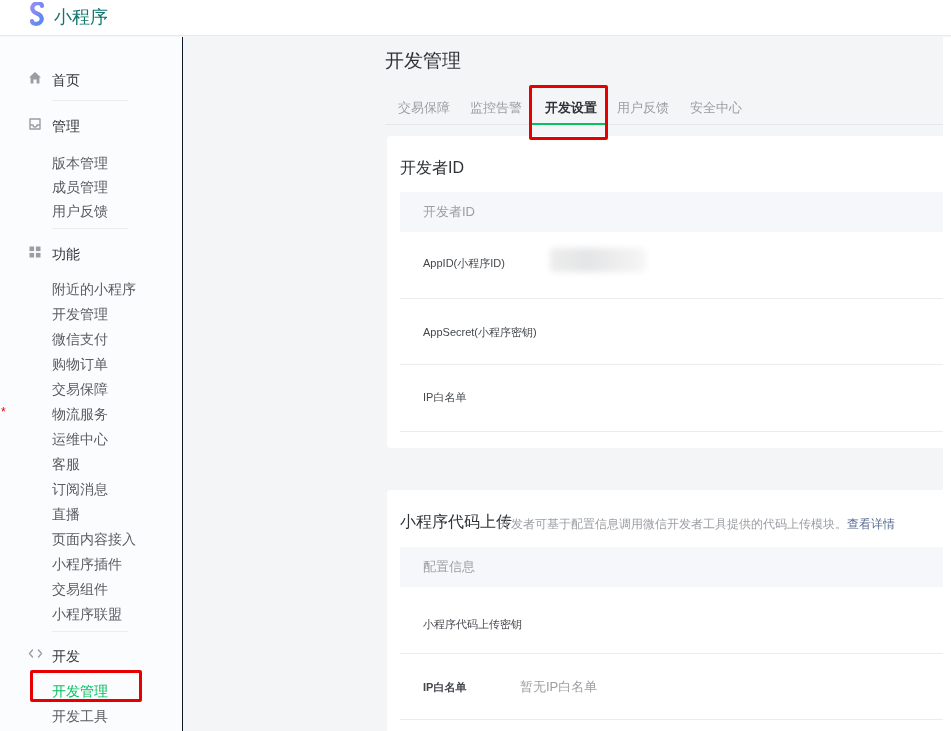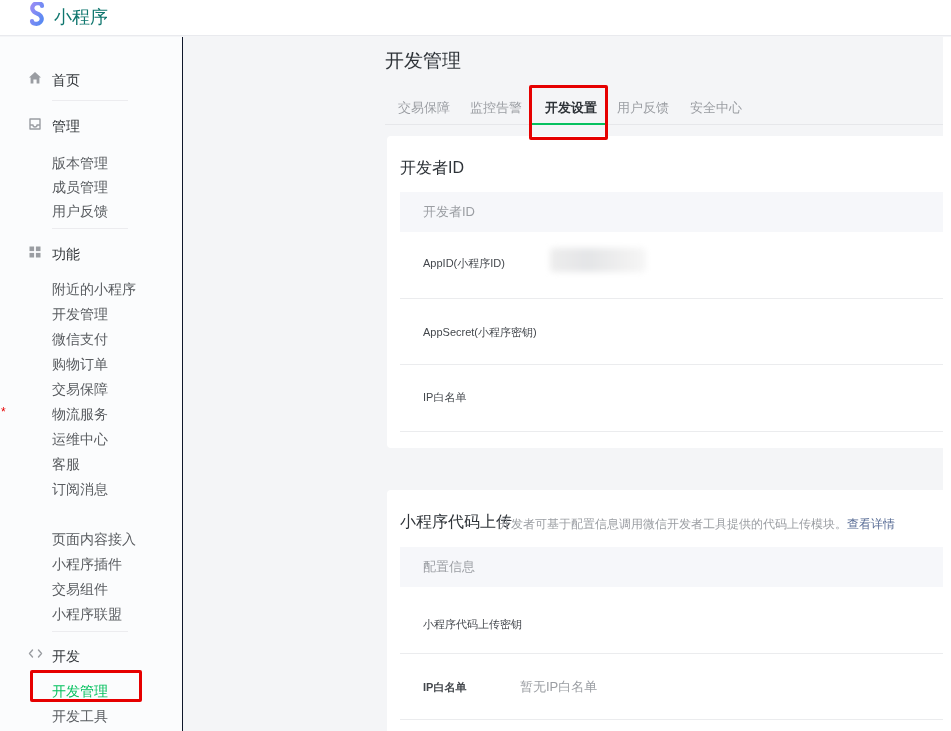--- a/index.html
+++ b/index.html
@@ -142,20 +142,23 @@
     <div class="srow sub" style="top:368px"><span class="lbl">物流服务</span><span class="badge-star">*</span></div>
     <div class="srow sub" style="top:393px">
         <span class="lbl">运维中心</span>
       </div>
     <div class="srow sub" style="top:418px">
         <span class="lbl">客服</span>
       </div>
     <div class="srow sub" style="top:443px">
         <span class="lbl">订阅消息</span>
       </div>
+    <div class="srow sub" style="top:468px">
+        <span class="lbl">直播</span>
+      </div>
     <div class="srow sub" style="top:493px">
         <span class="lbl">页面内容接入</span>
       </div>
     <div class="srow sub" style="top:543px">
         <span class="lbl">交易组件</span>
       </div>
     <div class="srow sub" style="top:518px">
         <span class="lbl">小程序插件</span>
       </div>
     <div class="srow sub" style="top:568px">

